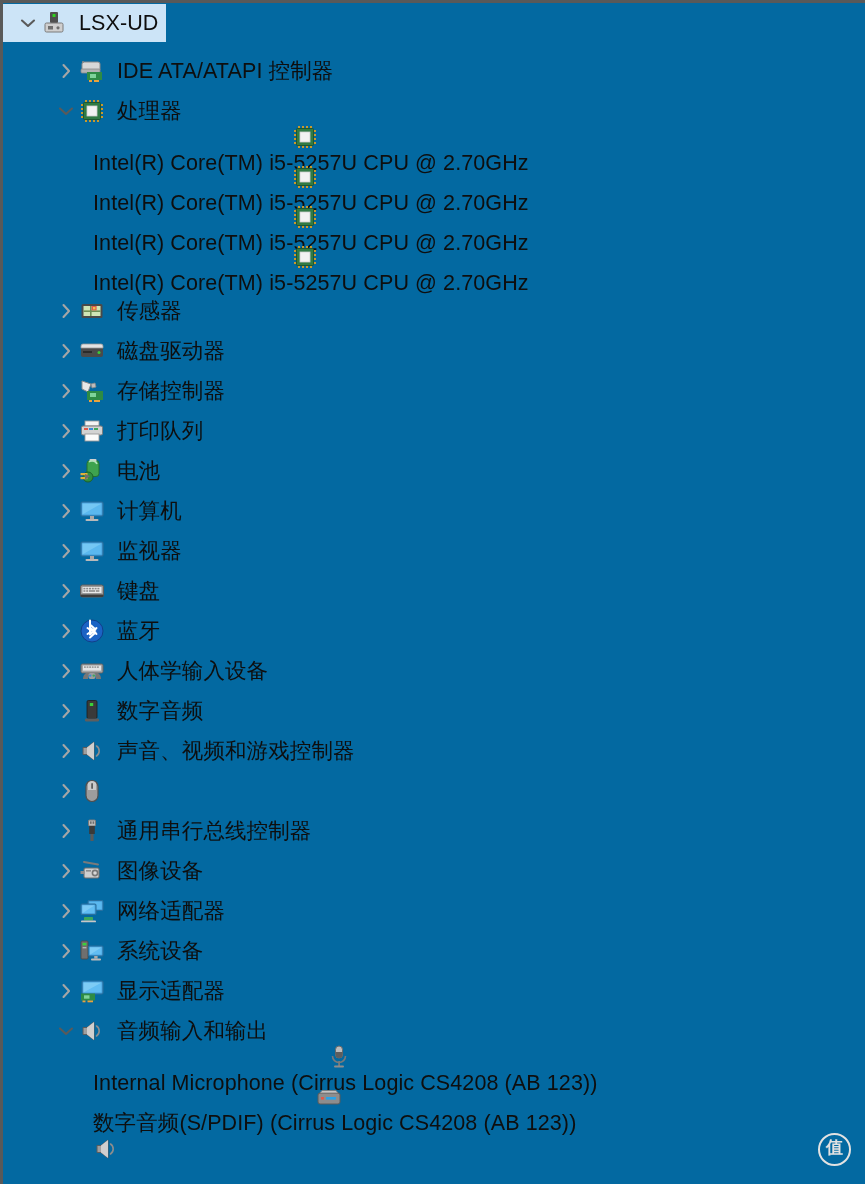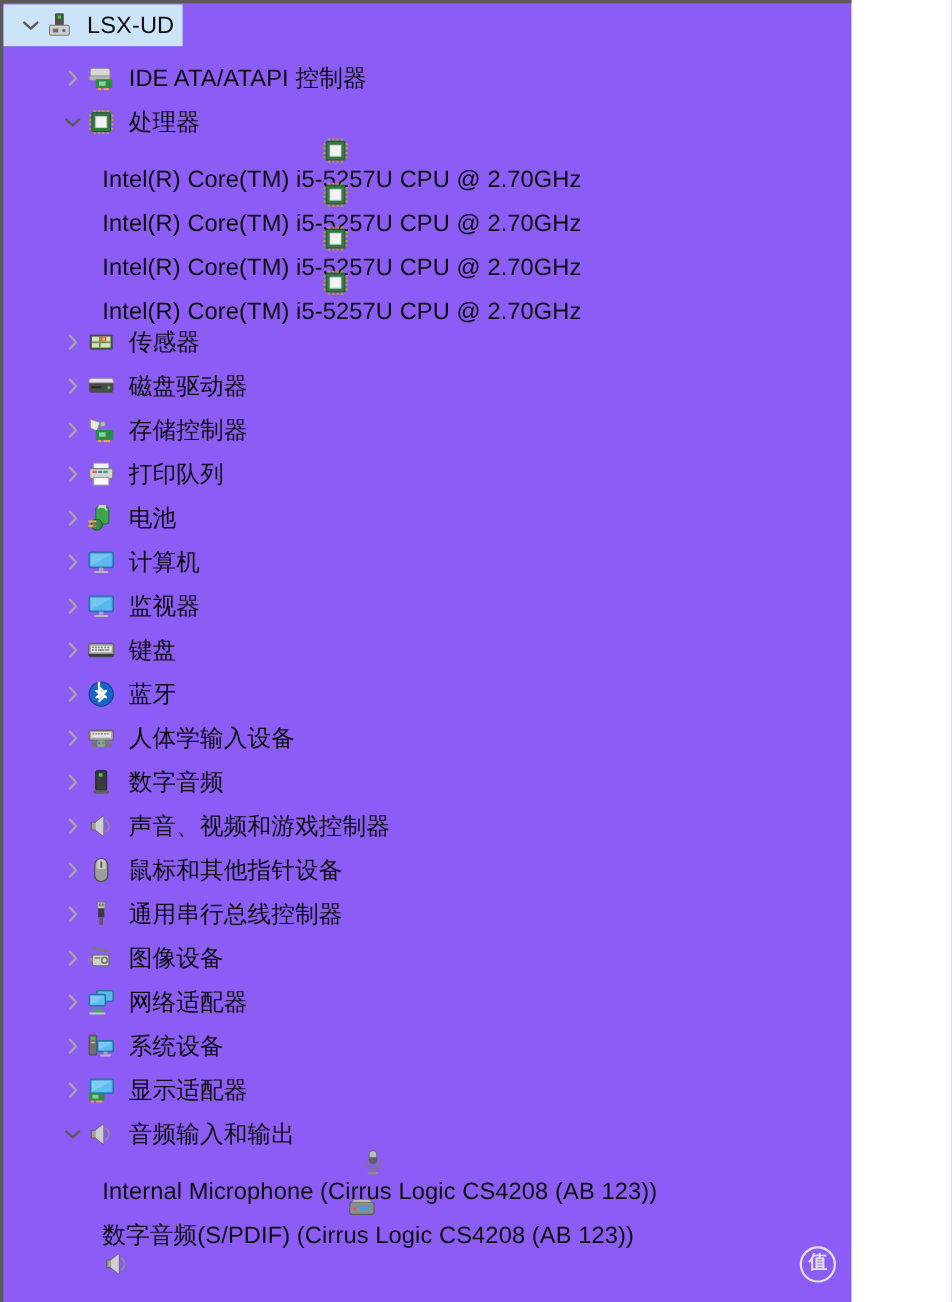--- a/index.html
+++ b/index.html
@@ -7,23 +7,23 @@
     margin: 0;
     padding: 0;
     background: #ffffff;
   }
   body {
     font-family: "Liberation Sans", "DejaVu Sans", sans-serif;
     -webkit-font-smoothing: antialiased;
   }
   #viewport {
     position: relative;
-    width: 774px;
+    width: 865px;
     height: 1184px;
-    background: #8b5cf6;
+    background: #0369a1;
     overflow: hidden;
     box-sizing: border-box;
     border-left: 3px solid #595959;
     border-top: 3px solid #595959;
     text-decoration: underline;
   }
 
   #tree {
     position: absolute;
     left: 0;
@@ -567,21 +567,20 @@
               <path d="M3.5 3 L9 9 L3.5 15" fill="none" stroke="#a6a6a6" stroke-width="2.1" stroke-linecap="round" stroke-linejoin="round"></path>
             </svg>
           </span>
           <span class="ico">
             <svg width="26" height="26" viewBox="0 0 26 26">
         <rect x="7" y="2.5" width="12" height="21" rx="6" fill="#9d9d9d" stroke="#4f4f4f" stroke-width="1.2"></rect>
         <path d="M9 5 a5 5 0 0 1 8 0 v7 h-8z" fill="#cacaca"></path>
         <rect x="12.2" y="5" width="1.8" height="6" rx="0.9" fill="#5e5e5e"></rect>
       </svg>
           </span>
-          <span class="lbl">鼠标和其他指针设备</span>
         </div>
       </div>
       <div class="row">
         <div class="rowhit lvl1">
           <span class="chev">
             <svg width="13" height="18" viewBox="0 0 13 18">
               <path d="M3.5 3 L9 9 L3.5 15" fill="none" stroke="#a6a6a6" stroke-width="2.1" stroke-linecap="round" stroke-linejoin="round"></path>
             </svg>
           </span>
           <span class="ico">

